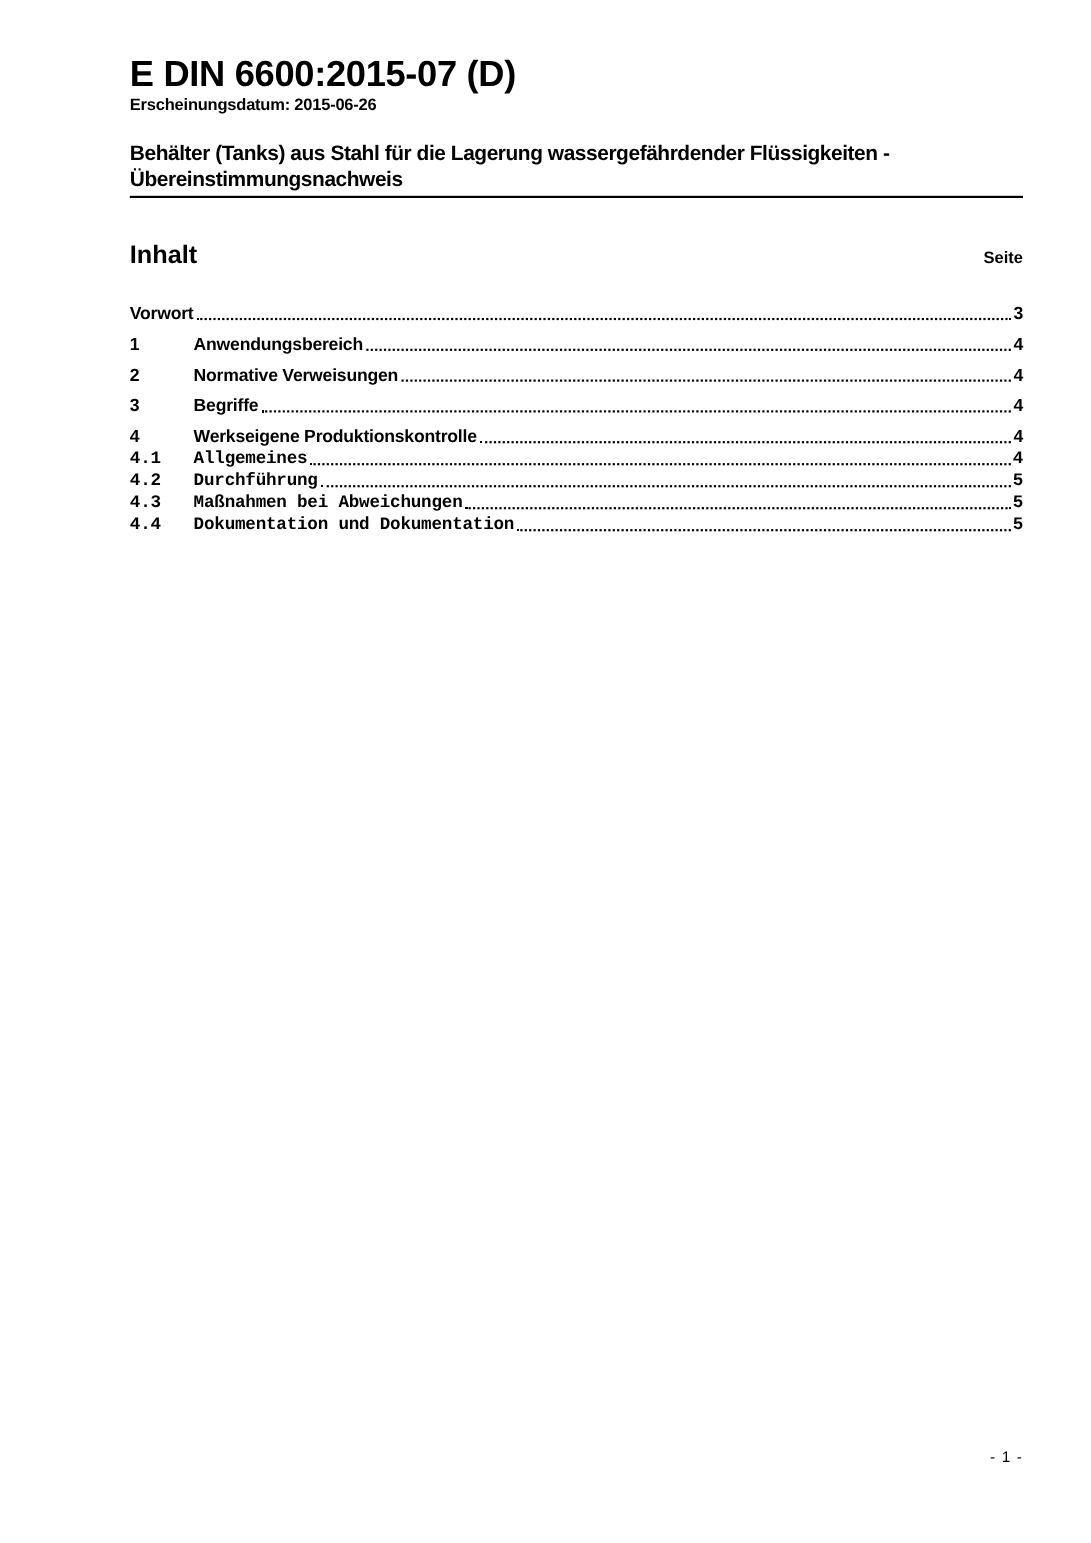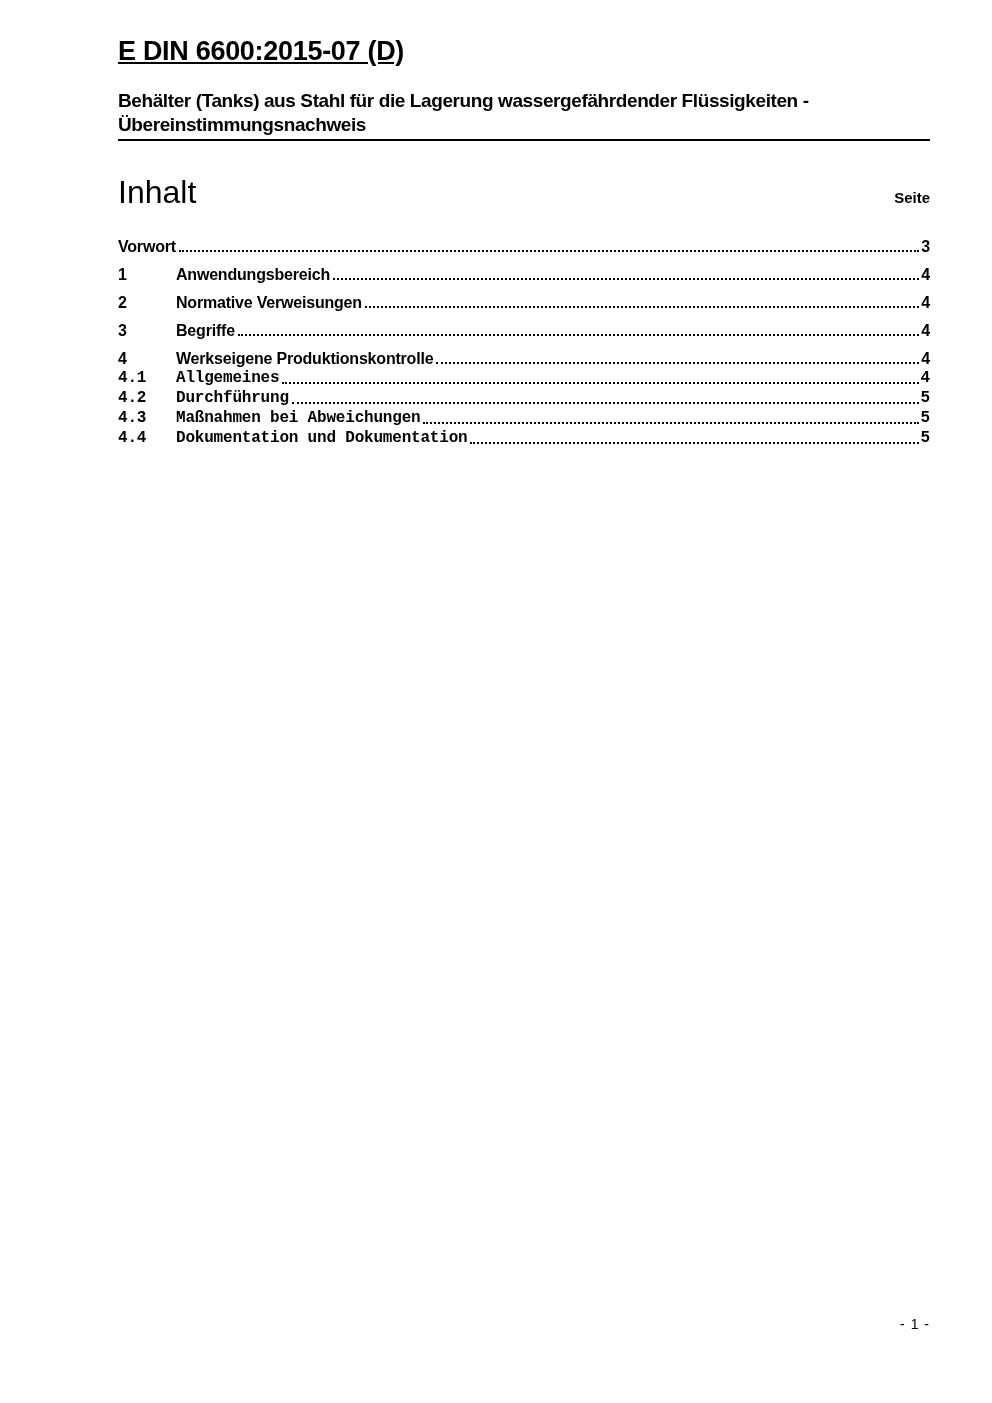--- a/index.html
+++ b/index.html
@@ -9,27 +9,26 @@
     font-family: "Liberation Sans", "DejaVu Sans", sans-serif;
     color: #000000;
     position: relative;
     overflow: hidden;
   }
   .page {
     position: absolute;
     left: 118px; right: 62px; top: 0; bottom: 0;
   }
   .title {
-    margin-top: 36px;
-    font-size: 27px;
+    margin-top: 52px;
+    font-size: 33px;
     font-weight: bold;
     line-height: 30px;
     letter-spacing: -0.3px;
     white-space: nowrap;
-    text-decoration: underline;
   }
   .release {
     margin-top: 5px;
     font-size: 15px;
     font-weight: bold;
     line-height: 18px;
     letter-spacing: -0.2px;
   }
   .subject {
     margin-top: 23px;
@@ -44,22 +43,22 @@
     border-top: 2px solid #000000;
     margin-top: 2px;
   }
   .toc-header {
     margin-top: 37px;
     display: flex;
     align-items: baseline;
     justify-content: space-between;
   }
   .toc-title {
-    font-size: 32px;
-    font-weight: normal;
+    font-size: 23px;
+    font-weight: bold;
     line-height: 28px;
   }
   .toc-page-col-label {
     font-size: 15px;
     font-weight: bold;
   }
   .toc-list { margin-top: 31px; }
   .toc-row {
     display: flex;
     align-items: flex-end;
@@ -96,20 +95,21 @@
     letter-spacing: 1px;
   }
 </style>
 </head>
 <body>
 
 <div class="page">
 
   <h1 class="title">E DIN 6600:2015-07 (D)</h1>
 
+  <div class="release">Erscheinungsdatum: 2015-06-26</div>
 
   <div class="subject">
     <div class="subject-line">Behälter (Tanks) aus Stahl für die Lagerung wassergefährdender Flüssigkeiten -</div>
     <div class="subject-line">Übereinstimmungsnachweis</div>
   </div>
 
   <hr class="rule">
 
   <div class="toc-header">
     <h2 class="toc-title">Inhalt</h2>

